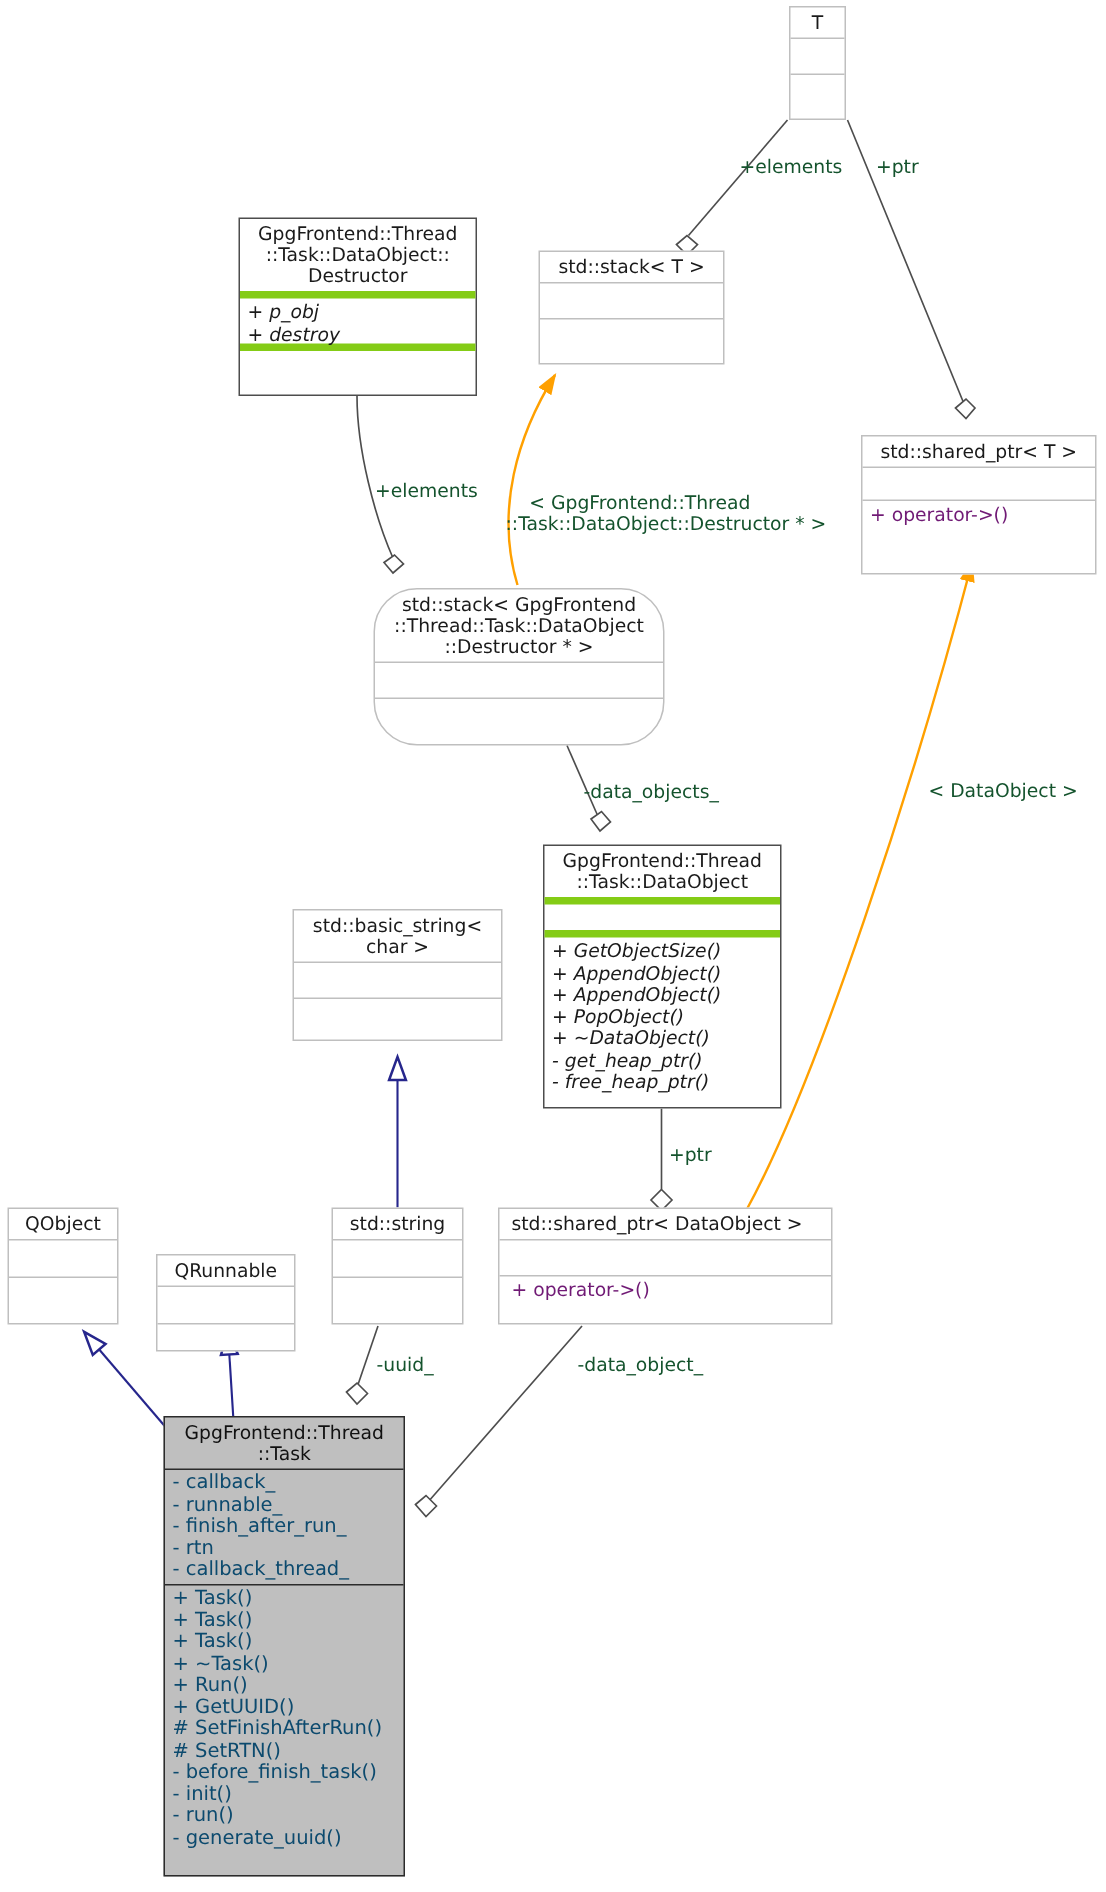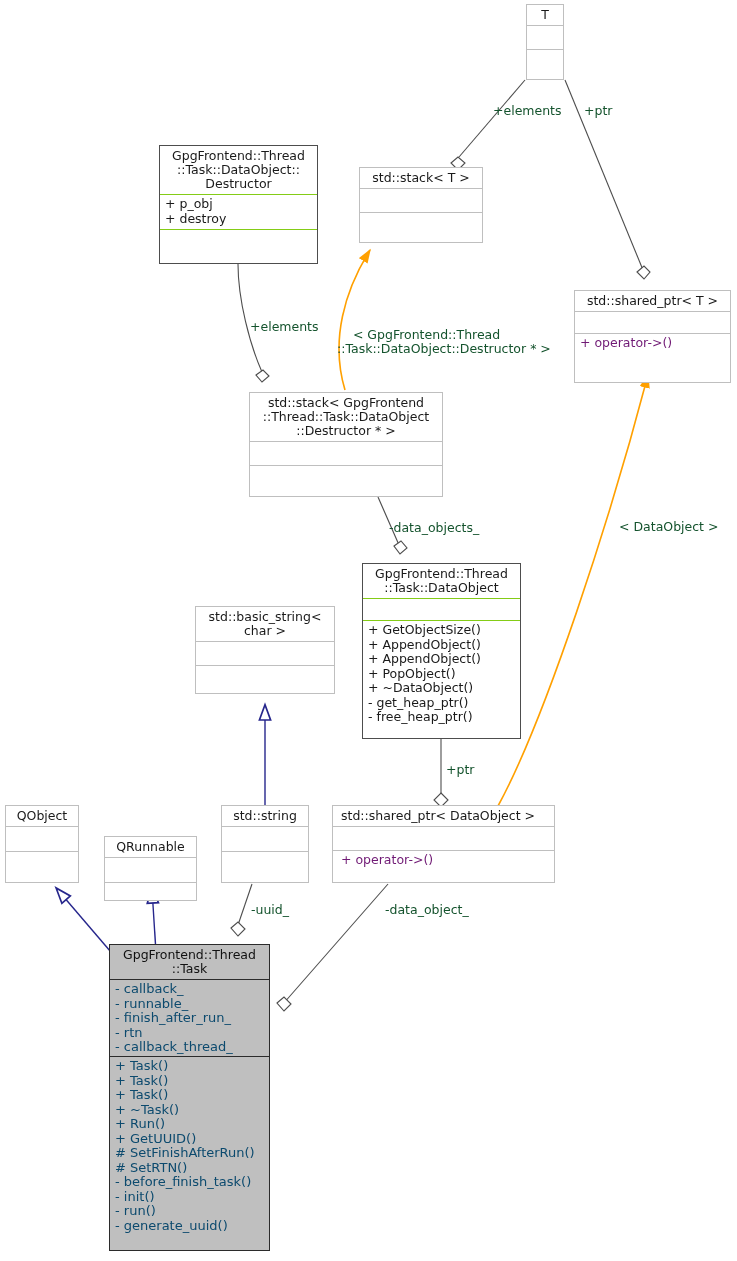--- a/index.html
+++ b/index.html
@@ -14,21 +14,21 @@
   .uml-class .members{padding:2px 5px 2px 5px;line-height:14.5px;text-align:left;}
 
   
   .lib{border:1px solid #bfbfbf;}
   .lib .sec + .sec{border-top:1px solid #bfbfbf;}
   .lib .title{color:#1a1a1a;font-size:12.5px;}
   .lib .members{color:#701a75;font-size:12.5px;}
 
   
   .proj{border:1px solid #4d4d4d;}
-  .proj .sec + .sec{border-top:1px solid #84cc16;}
+  .proj .sec + .sec{border-top:5px solid #84cc16;font-style:italic;}
   .proj .title{color:#1a1a1a;font-size:12.5px;}
   .proj .members{color:#1a1a1a;font-size:12.5px;}
 
   
   .focus{border:1px solid #2b2b2b;background:#bfbfbf;}
   .focus .sec + .sec{border-top:1px solid #2b2b2b;}
   .focus .title{color:#111;font-size:12.5px;}
   .focus .members{color:#0c4a6e;font-size:13px;}
 
   .mrow{white-space:pre;}
@@ -133,21 +133,21 @@
   </div>
 
   <div class="uml-class lib" style="left:574px;top:290px;width:157px;height:93px;">
     <div class="sec title">std::shared_ptr&lt; T &gt;</div>
     <div class="sec members" style="height:22px;"></div>
     <div class="sec members" style="height:24px;">
       <div class="mrow">+ operator-&gt;()</div>
     </div>
   </div>
 
-  <div class="uml-class lib" style="left:249px;top:392px;width:194px;height:105px;">
+  <div class="uml-class lib" style="left:249px;top:392px;width:194px;height:105px;border-radius:29px;">
     <div class="sec title">
       <span class="mrow">std::stack&lt; GpgFrontend
 ::Thread::Task::DataObject
 ::Destructor * &gt;</span>
     </div>
     <div class="sec members" style="height:24px;"></div>
     <div class="sec members" style="height:24px;"></div>
   </div>
 
   <div class="uml-class proj" style="left:362px;top:563px;width:159px;height:176px;">

